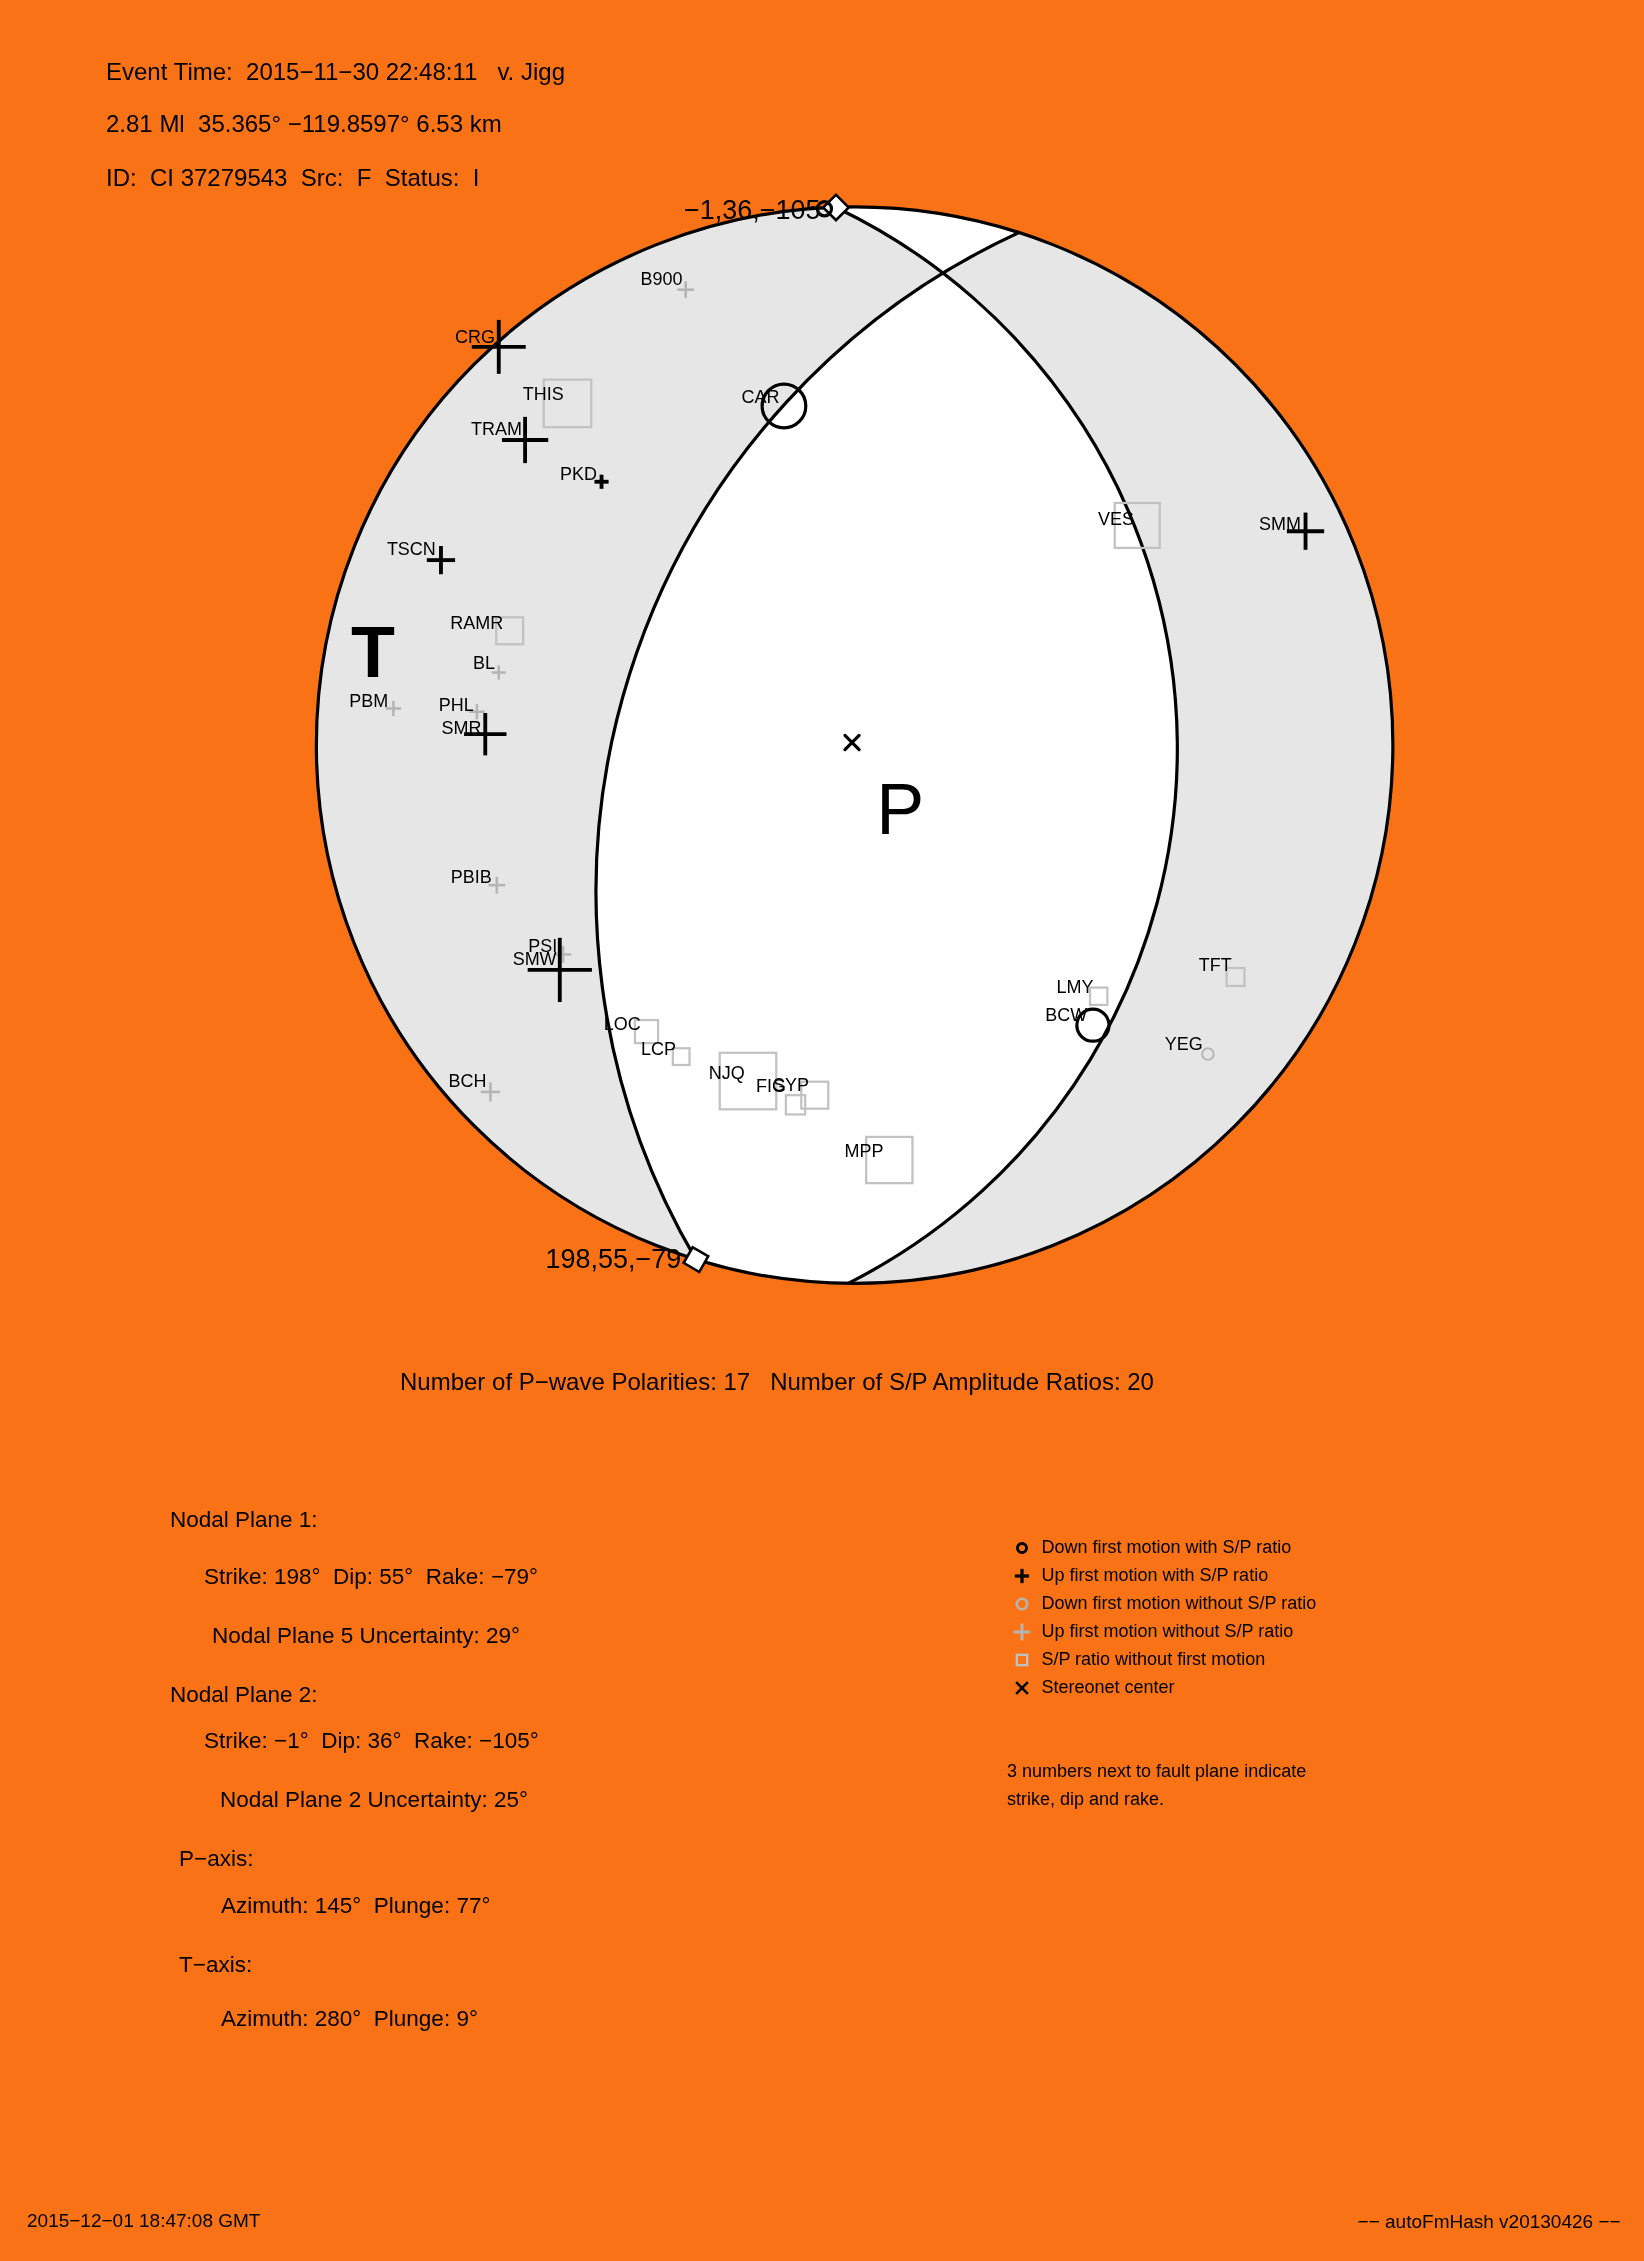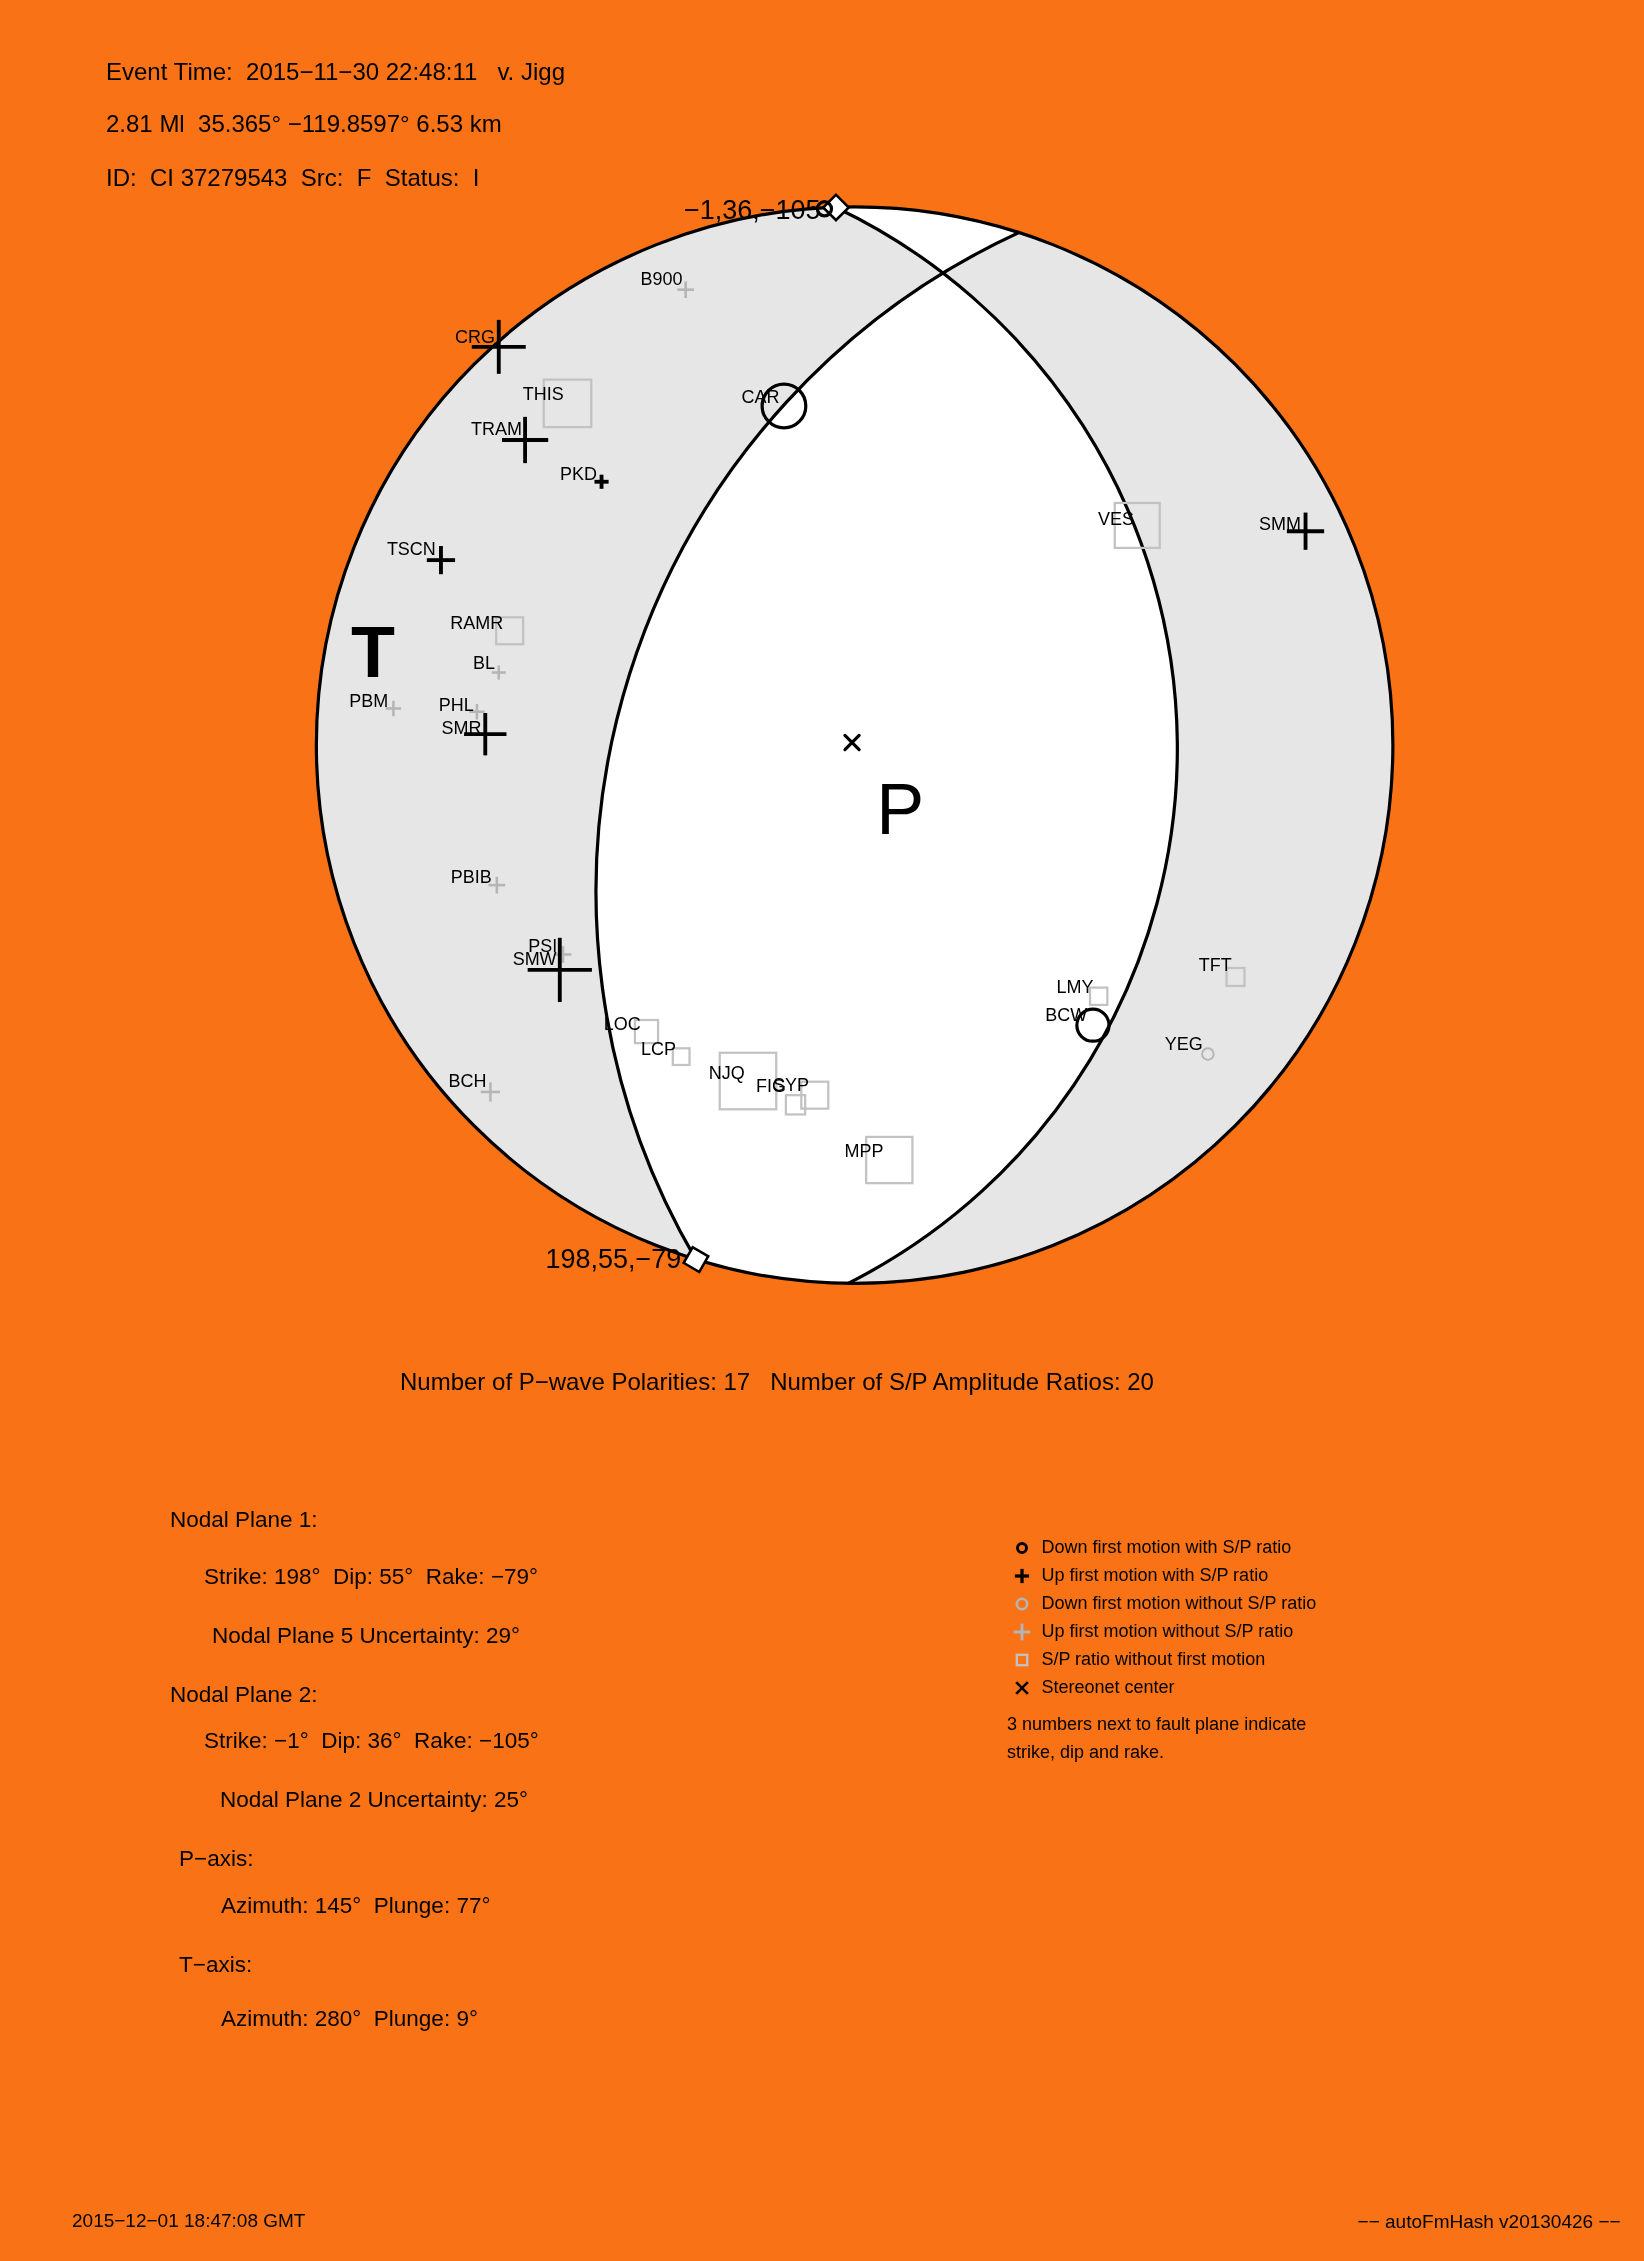--- a/index.html
+++ b/index.html
@@ -2,26 +2,26 @@
 <html style="font-size:10.3px"><head>
 <meta charset="utf-8">
 <style>
   html,body{margin:0;padding:0;background:#ffffff;}
   #page{position:relative;width:1645px;height:2261px;background:#f97316;overflow:hidden;
         font-family:"Liberation Sans", sans-serif;color:#000;}
   .abs{position:absolute;white-space:pre;}
   .hdr{font-size:24px;}
   .sol{font-size:22.5px;}
   .sum{font-size:24px;}
-  .ftr{font-size:19px;margin-left:45px;}
+  .ftr{font-size:19px;}
   svg text{font-family:"Liberation Sans", sans-serif;}
   #legend{position:absolute;left:1011px;top:1537px;}
   .lg-row{display:flex;height:28px;gap:8.4px;}
   .lg-row span{font-size:18px;white-space:pre;}
-  .note{font-size:18px;}
+  .note{font-size:18px;margin-top:47px;}
 </style>
 </head>
 <body>
 
 <div id="page">
 
   <div class="abs hdr" style="left:106px;top:58px">Event Time:  2015−11−30 22:48:11   v. Jigg</div>
   <div class="abs hdr" style="left:106px;top:110px">2.81 Ml  35.365° −119.8597° 6.53 km</div>
   <div class="abs hdr" style="left:106px;top:164px">ID:  CI 37279543  Src:  F  Status:  I</div>
 

